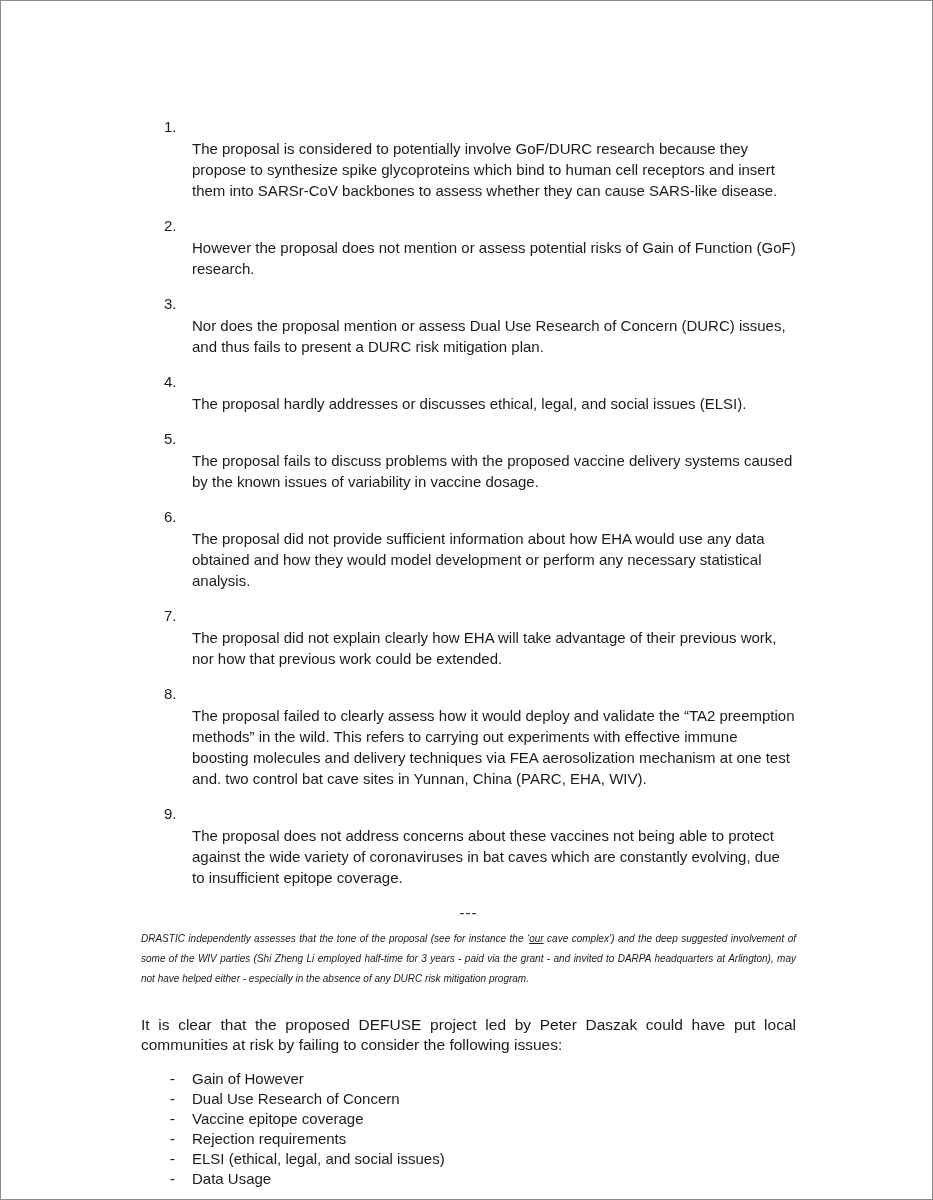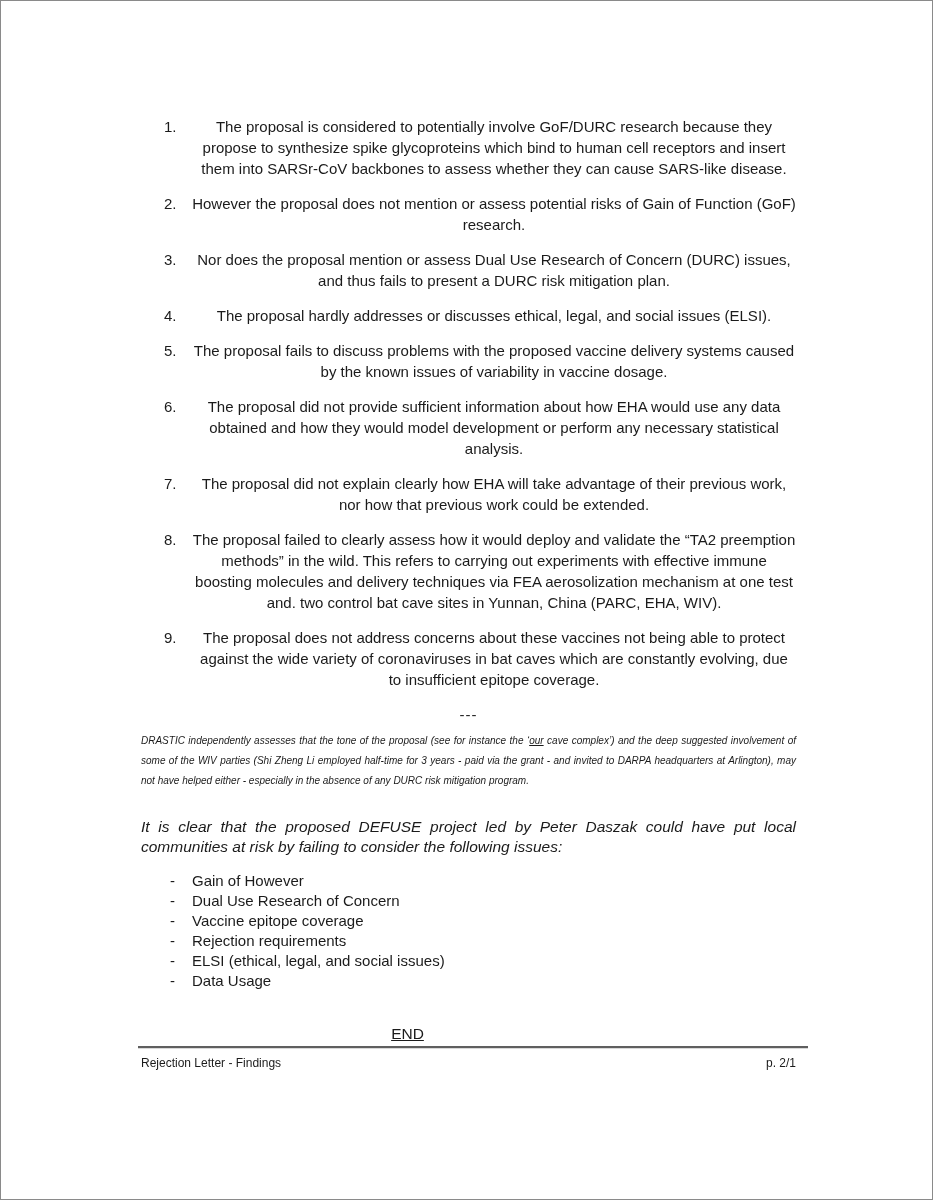--- a/index.html
+++ b/index.html
@@ -21,21 +21,21 @@
   
   .findings { margin-left: 23px; }
   .finding {
     display: grid;
     grid-template-columns: 28px 1fr;
     font-size: 15px;
     line-height: 21px;
     margin-bottom: 14px;
   }
   .finding .num { text-align: left; }
-  .finding .txt { text-align: center; }
+  .finding .txt { text-align: left; margin-top: 22px; }
 
   
   .separator {
     text-align: center;
     font-size: 15px;
     line-height: 21px;
     margin-top: 8px;
     color: #2a2a2a;
     letter-spacing: 1px;
   }
@@ -44,21 +44,20 @@
   .assessment {
     margin-top: 6px;
     font-style: italic;
     font-size: 10px;
     line-height: 20px;
     text-align: justify;
   }
   .assessment .u { text-decoration: underline; }
   .conclusion {
     margin-top: 26px;
-    font-style: italic;
     font-size: 15.5px;
     line-height: 20px;
     text-align: justify;
   }
 
   
   .issues { margin-top: 14px; margin-left: 23px; }
   .issue {
     display: grid;
     grid-template-columns: 28px 1fr;

